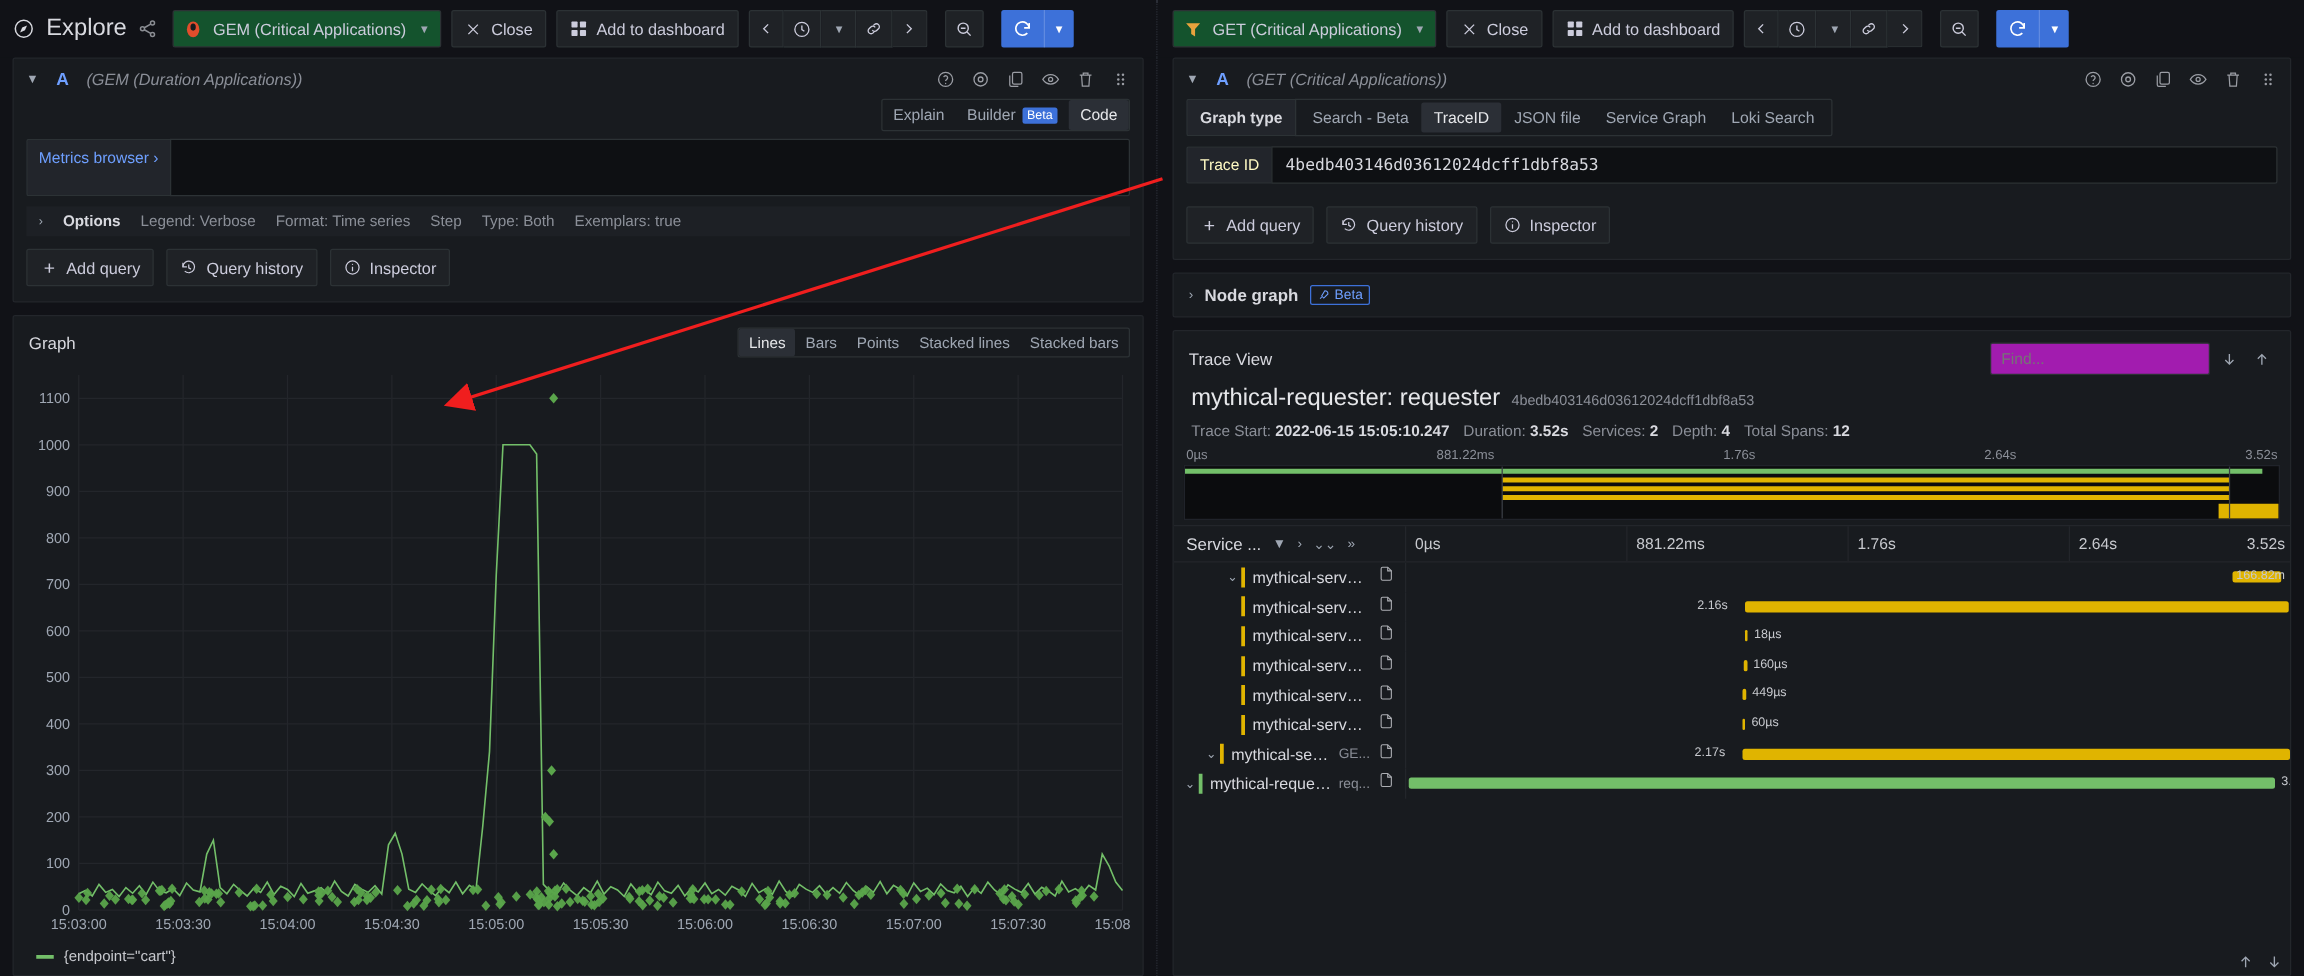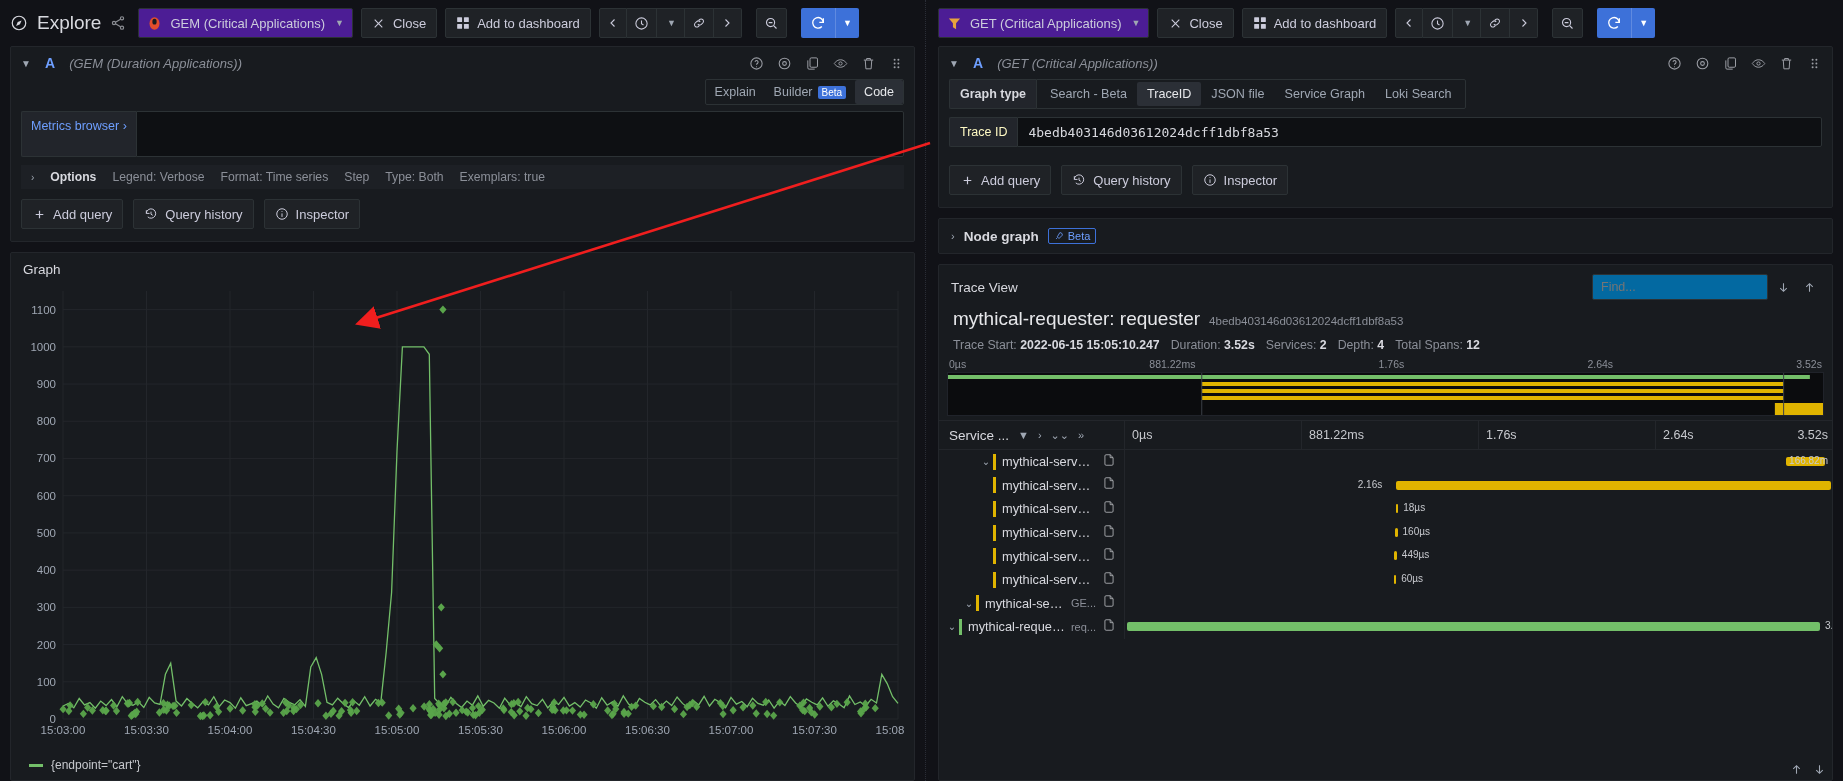--- a/index.html
+++ b/index.html
@@ -17,21 +17,21 @@
   .toolbar { height:46px; display:flex; align-items:center; background:#111217; flex:0 0 46px; }
   .tb-left, .tb-right { display:flex; align-items:center; height:46px; }
   .tb-left  { width:925px; padding-left:10px; gap:8px; }
   .tb-right { width:918px; padding-left:12px; gap:8px; border-left:1px dotted #2a2d36; }
   .tb-title { display:flex; align-items:center; gap:9px; font-size:19px; color:#d8d9df; padding-right:4px;}
   .tb-title .ico { width:18px; height:18px; display:inline-flex; align-items:center; justify-content:center; }
   .share-ico { width:16px; height:16px; opacity:.75; }
 
   .ds-picker {
     display:flex; align-items:center; gap:8px;
-    background:#4c1d95; border:1px solid #2c3235; border-radius:2px;
+    background:#14532d; border:1px solid #2c3235; border-radius:2px;
     height:30px; padding:0 8px; font-size:13px; color:#ccccdc; white-space:nowrap;
   }
   .ds-logo { width:15px; height:15px; flex:0 0 15px; }
   .chev { font-size:9px; color:#9fa7b3; margin-left:2px; }
 
   .btn {
     display:flex; align-items:center; gap:7px;
     background:#1f2226; border:1px solid #2c3235; border-radius:2px;
     height:30px; padding:0 10px; font-size:13px; color:#ccccdc; white-space:nowrap; cursor:pointer;
   }
@@ -128,21 +128,21 @@
   .ng-caret { font-size:11px; color:#9fa7b3; }
   .ng-title { font-size:13.5px; color:#d8d9df; font-weight:bold; }
   .ng-beta { display:inline-flex; align-items:center; gap:4px; border:1px solid #3d71d9; color:#6e9fff;
              font-size:11px; border-radius:2px; padding:1px 5px; }
 
   
   .trace-card { flex:1 1 auto; display:flex; flex-direction:column; min-height:0; overflow:hidden; }
   .tv-head { display:flex; align-items:center; padding:9px 12px 2px 12px; }
   .tv-title { font-size:13.5px; color:#d8d9df; }
   .tv-find { margin-left:auto; display:flex; align-items:center; gap:4px; }
-  .tv-find input { background:#0369a1; border:1px solid #2c3235; border-radius:2px; height:26px; width:176px;
+  .tv-find input { background:#a21caf; border:1px solid #2c3235; border-radius:2px; height:26px; width:176px;
                    color:#d8d9df; font-size:12.5px; padding:0 8px; outline:none; }
   .tv-arrow { width:22px; height:26px; display:flex; align-items:center; justify-content:center;
               color:#9fa7b3; cursor:pointer; }
 
   .tv-name { display:flex; align-items:baseline; gap:9px; padding:6px 0 4px 14px; }
   .tv-name .big { font-size:19px; color:#e6e7ea; }
   .tv-name .tid { font-size:11.5px; color:#8b8f98; }
   .tv-meta { display:flex; gap:11px; padding:4px 0 6px 14px; font-size:12.3px; color:#8b8f98; }
   .tv-meta b { color:#d8d9df; }
 
@@ -479,20 +479,37 @@
                 </svg>
             </span>
             <span>Inspector</span>
           </div>
         </div>
       </div>
 
       <div class="card graph-card">
         <div class="graph-head">
           <span class="graph-title">Graph</span>
+          <div class="viz-tabs">
+            <div class="v active">
+                <span>Lines</span>
+              </div>
+            <div class="v">
+                <span>Bars</span>
+              </div>
+            <div class="v">
+                <span>Points</span>
+              </div>
+            <div class="v">
+                <span>Stacked lines</span>
+              </div>
+            <div class="v">
+                <span>Stacked bars</span>
+              </div>
+          </div>
         </div>
         <div class="plot-wrap">
           <svg id="plot" width="100%" height="100%" preserveAspectRatio="none">
               <line x1="42" y1="436" x2="877" y2="436" stroke="#23262b" stroke-width="1"></line>
               <text x="35" y="440" fill="#9fa7b3" font-size="11.5" text-anchor="end" font-family="&quot;Liberation Sans&quot;, sans-serif">0</text>
               <line x1="42" y1="398.7826086956522" x2="877" y2="398.7826086956522" stroke="#23262b" stroke-width="1"></line>
               <text x="35" y="402.7826086956522" fill="#9fa7b3" font-size="11.5" text-anchor="end" font-family="&quot;Liberation Sans&quot;, sans-serif">100</text>
               <line x1="42" y1="361.5652173913044" x2="877" y2="361.5652173913044" stroke="#23262b" stroke-width="1"></line>
               <text x="35" y="365.5652173913044" fill="#9fa7b3" font-size="11.5" text-anchor="end" font-family="&quot;Liberation Sans&quot;, sans-serif">200</text>
               <line x1="42" y1="324.3478260869565" x2="877" y2="324.3478260869565" stroke="#23262b" stroke-width="1"></line>
@@ -1008,20 +1025,24 @@
               <div class="sr-left" style="padding-left: 23px;">
                 <span class="sr-caret">⌄</span>
                 <span class="sr-bar" style="background: rgb(224, 180, 0);"></span>
                 <span class="sr-name">mythical-server</span>
                 <span class="sr-op">GE...</span>
                 <span class="sr-log"><svg width="14" height="14" viewBox="0 0 24 24" fill="none" stroke="#c7c9ce" stroke-width="1.5">
                     <path d="M14 3H7a2 2 0 00-2 2v14a2 2 0 002 2h10a2 2 0 002-2V8z"></path>
                     <path d="M14 3v5h5"></path>
                   </svg></span>
               </div>
+              <div class="sr-right">
+                <div class="sr-span" style="left: 38%; width: 62%; background: rgb(224, 180, 0);"></div>
+                <div class="sr-dur" style="left: calc(38% - 38px);">2.17s</div>
+              </div>
             </div>
             <div class="span-row">
               <div class="sr-left" style="padding-left: 6px;">
                 <span class="sr-caret">⌄</span>
                 <span class="sr-bar" style="background: rgb(115, 191, 105);"></span>
                 <span class="sr-name">mythical-requester</span>
                 <span class="sr-op">req...</span>
                 <span class="sr-log"><svg width="14" height="14" viewBox="0 0 24 24" fill="none" stroke="#c7c9ce" stroke-width="1.5">
                     <path d="M14 3H7a2 2 0 00-2 2v14a2 2 0 002 2h10a2 2 0 002-2V8z"></path>
                     <path d="M14 3v5h5"></path>

